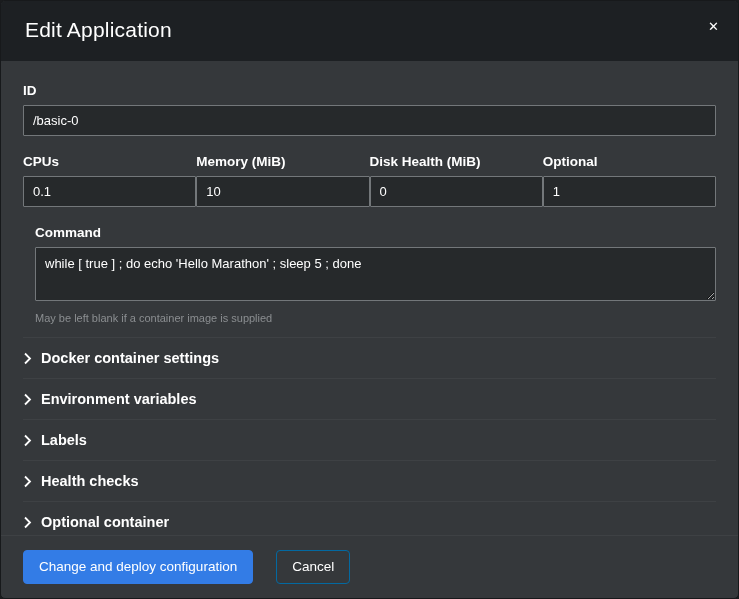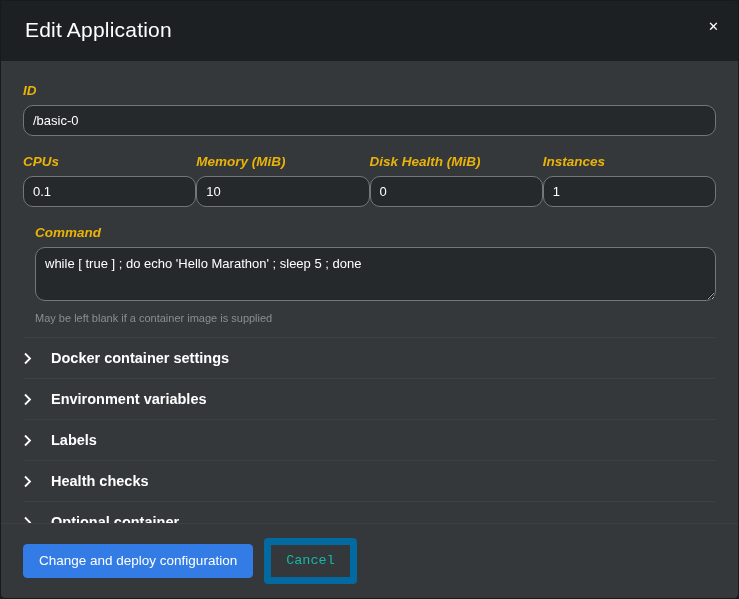--- a/index.html
+++ b/index.html
@@ -50,29 +50,28 @@
     flex: 1 1 auto;
     padding: 22px 22px 0 22px;
     overflow: hidden;
   }
   .form-group { margin-bottom: 18px; }
   .form-label {
     display: block;
     font-size: 13.5px;
     font-weight: 700;
     margin-bottom: 7px;
-    color: #eab308;
-    font-style: italic;
+    color: #ffffff;
   }
   .text-input, .text-area {
     width: 100%;
     box-sizing: border-box;
     background: #26292b;
     border: 1px solid #73777a;
-    border-radius: 10px;
+    border-radius: 1px;
     color: #ffffff;
     font-size: 13px;
     padding: 7px 9px;
     font-family: "Liberation Sans", sans-serif;
     outline: none;
   }
   .text-area {
     height: 54px;
     resize: vertical;
     line-height: 1.45;
@@ -86,63 +85,62 @@
     color: #8b8e91;
     font-size: 11px;
     margin-top: 7px;
     margin-bottom: 13px;
   }
   
   .sections { margin-top: 2px; }
   .section-row {
     display: flex;
     align-items: center;
-    gap: 19px;
+    gap: 9px;
     padding: 12px 0 12px 0;
     border-top: 1px solid #3e4144;
     cursor: pointer;
   }
   .section-row .chev {
     display: inline-flex;
     width: 9px;
     flex: 0 0 auto;
   }
   .section-label {
     font-size: 14.5px;
     font-weight: 700;
   }
   
   .modal-footer {
     flex: 0 0 auto;
     border-top: 1px solid #3e4144;
     padding: 14px 22px;
     display: flex;
     align-items: center;
-    gap: 11px;
+    gap: 23px;
   }
   .btn {
     font-family: "Liberation Sans", sans-serif;
     font-size: 13.5px;
     border-radius: 4px;
     padding: 8px 15px;
     cursor: pointer;
     line-height: 1.2;
   }
   .btn-primary {
     background: #337ce6;
     border: 1px solid #337ce6;
     color: #ffffff;
     font-weight: 500;
   }
   .btn-default {
     background: transparent;
-    border: 7px solid #0369a1;
-    color: #14b8a6;
+    border: 1px solid #0369a1;
+    color: #ffffff;
     font-weight: 400;
-    font-family: Liberation Mono, monospace;
   }
 </style>
 </head>
 <body>
 
 <div class="modal">
 
   <div class="modal-header">
     <div class="modal-title">Edit Application</div>
     <button class="close-btn">✕</button>
@@ -162,21 +160,21 @@
       </div>
       <div>
         <label class="form-label">Memory (MiB)</label>
         <input class="text-input" type="text" value="10" style="">
       </div>
       <div>
         <label class="form-label">Disk Health (MiB)</label>
         <input class="text-input" type="text" value="0" style="">
       </div>
       <div>
-        <label class="form-label">Instances</label>
+        <label class="form-label">Optional</label>
         <input class="text-input" type="text" value="1" style="">
       </div>
     </div>
 
     <div class="form-group" style="margin-bottom:0;padding-left:12px;">
       <label class="form-label">Command</label>
       <textarea class="text-area" spellcheck="false" style="">while [ true ] ; do echo 'Hello Marathon' ; sleep 5 ; done</textarea>
       <div class="help-text">May be left blank if a container image is supplied</div>
     </div>
 

